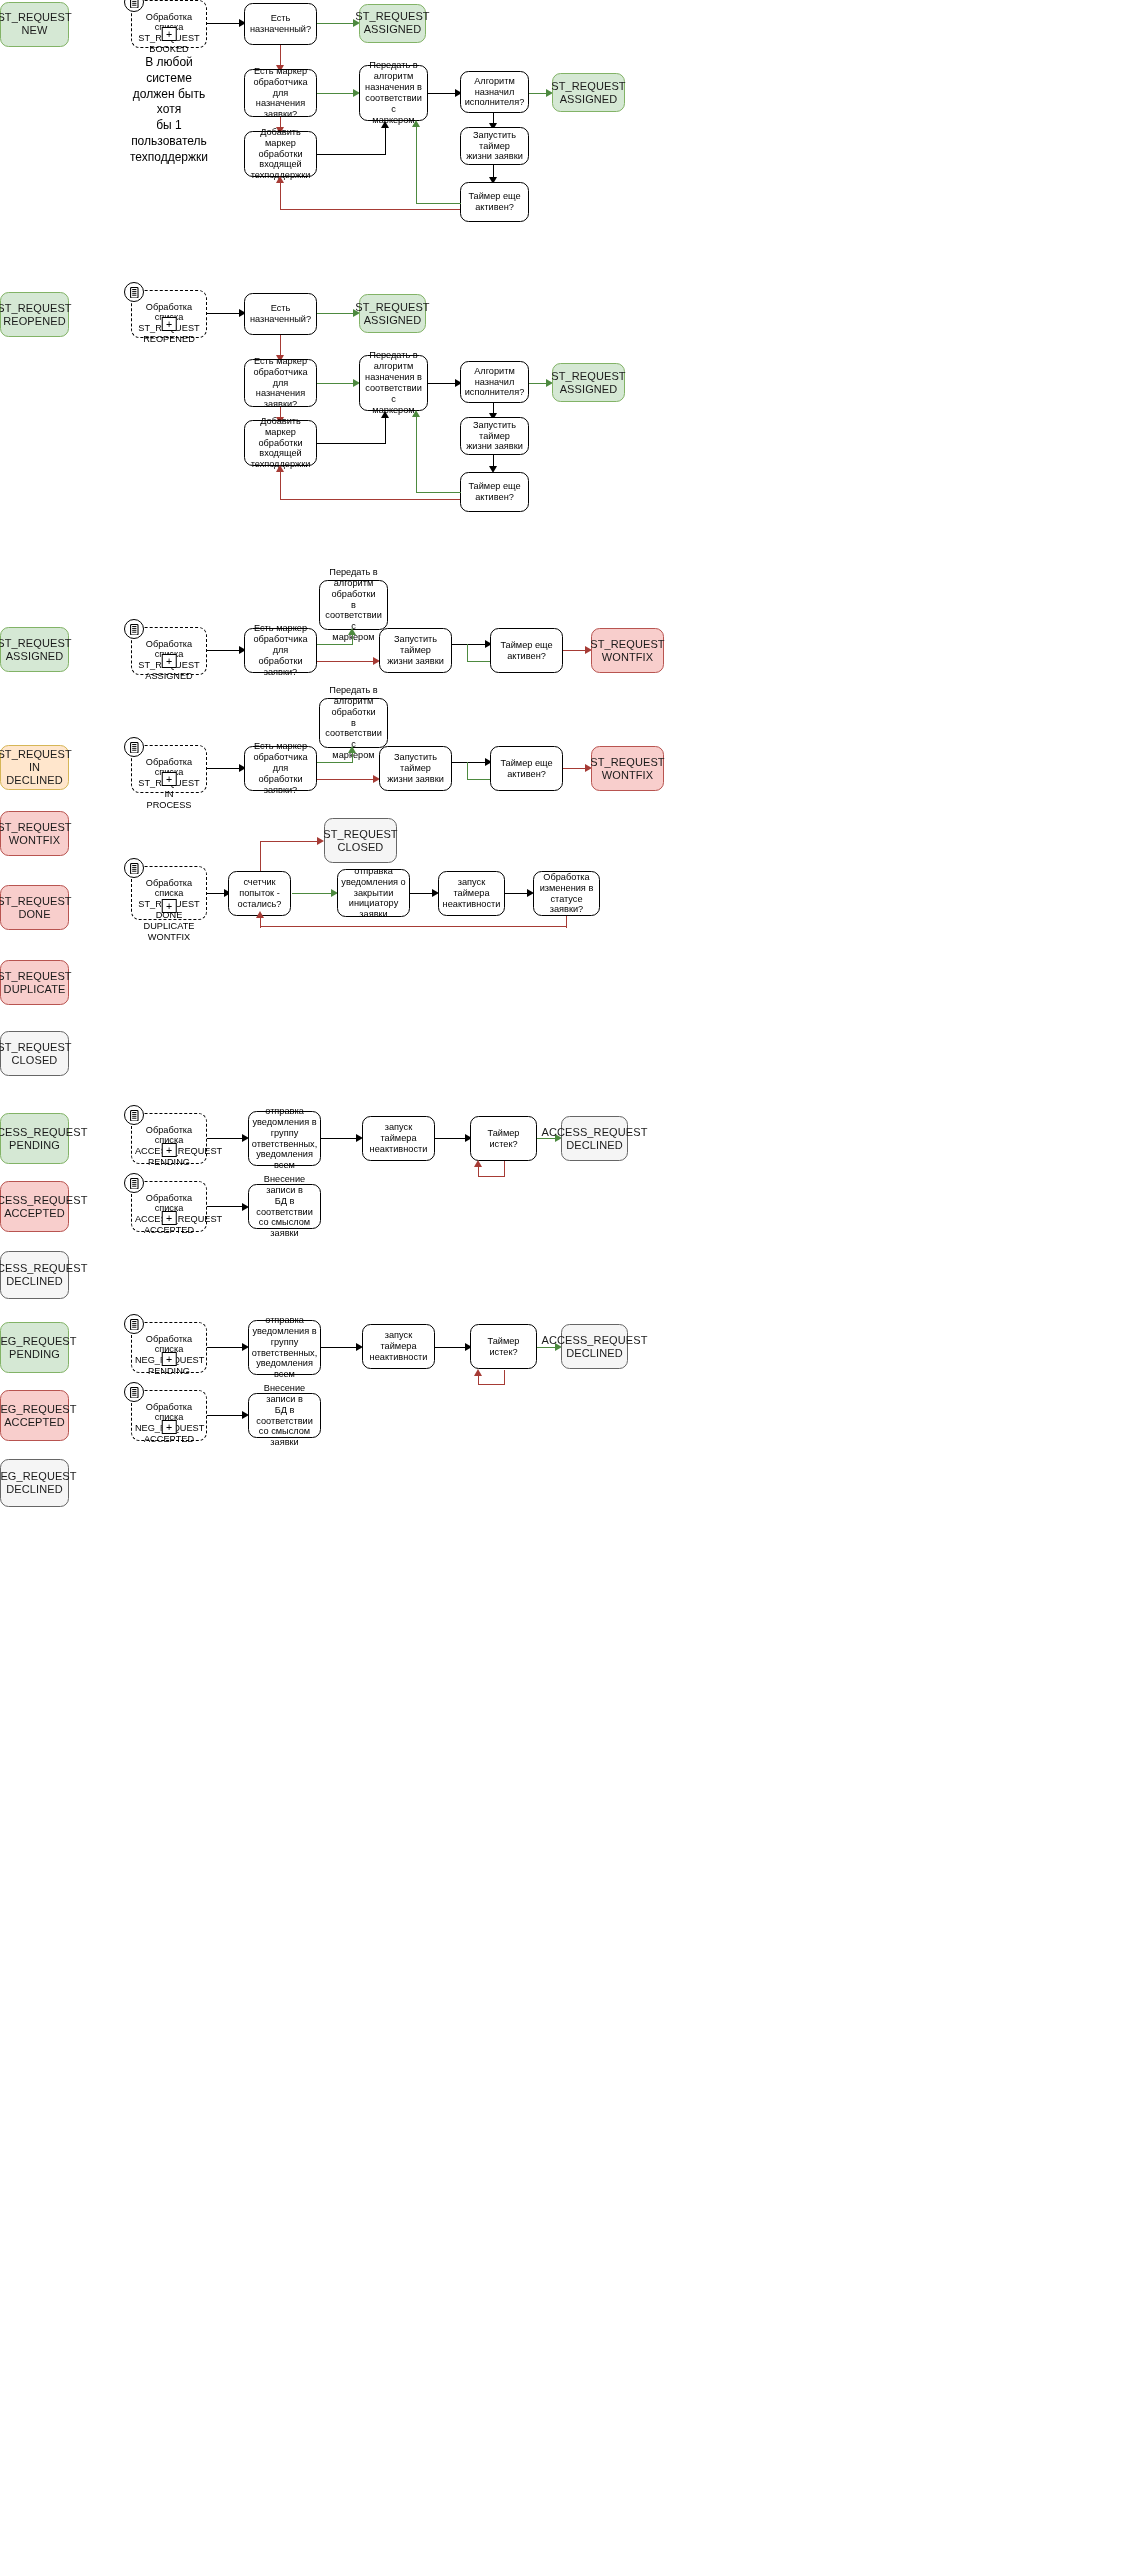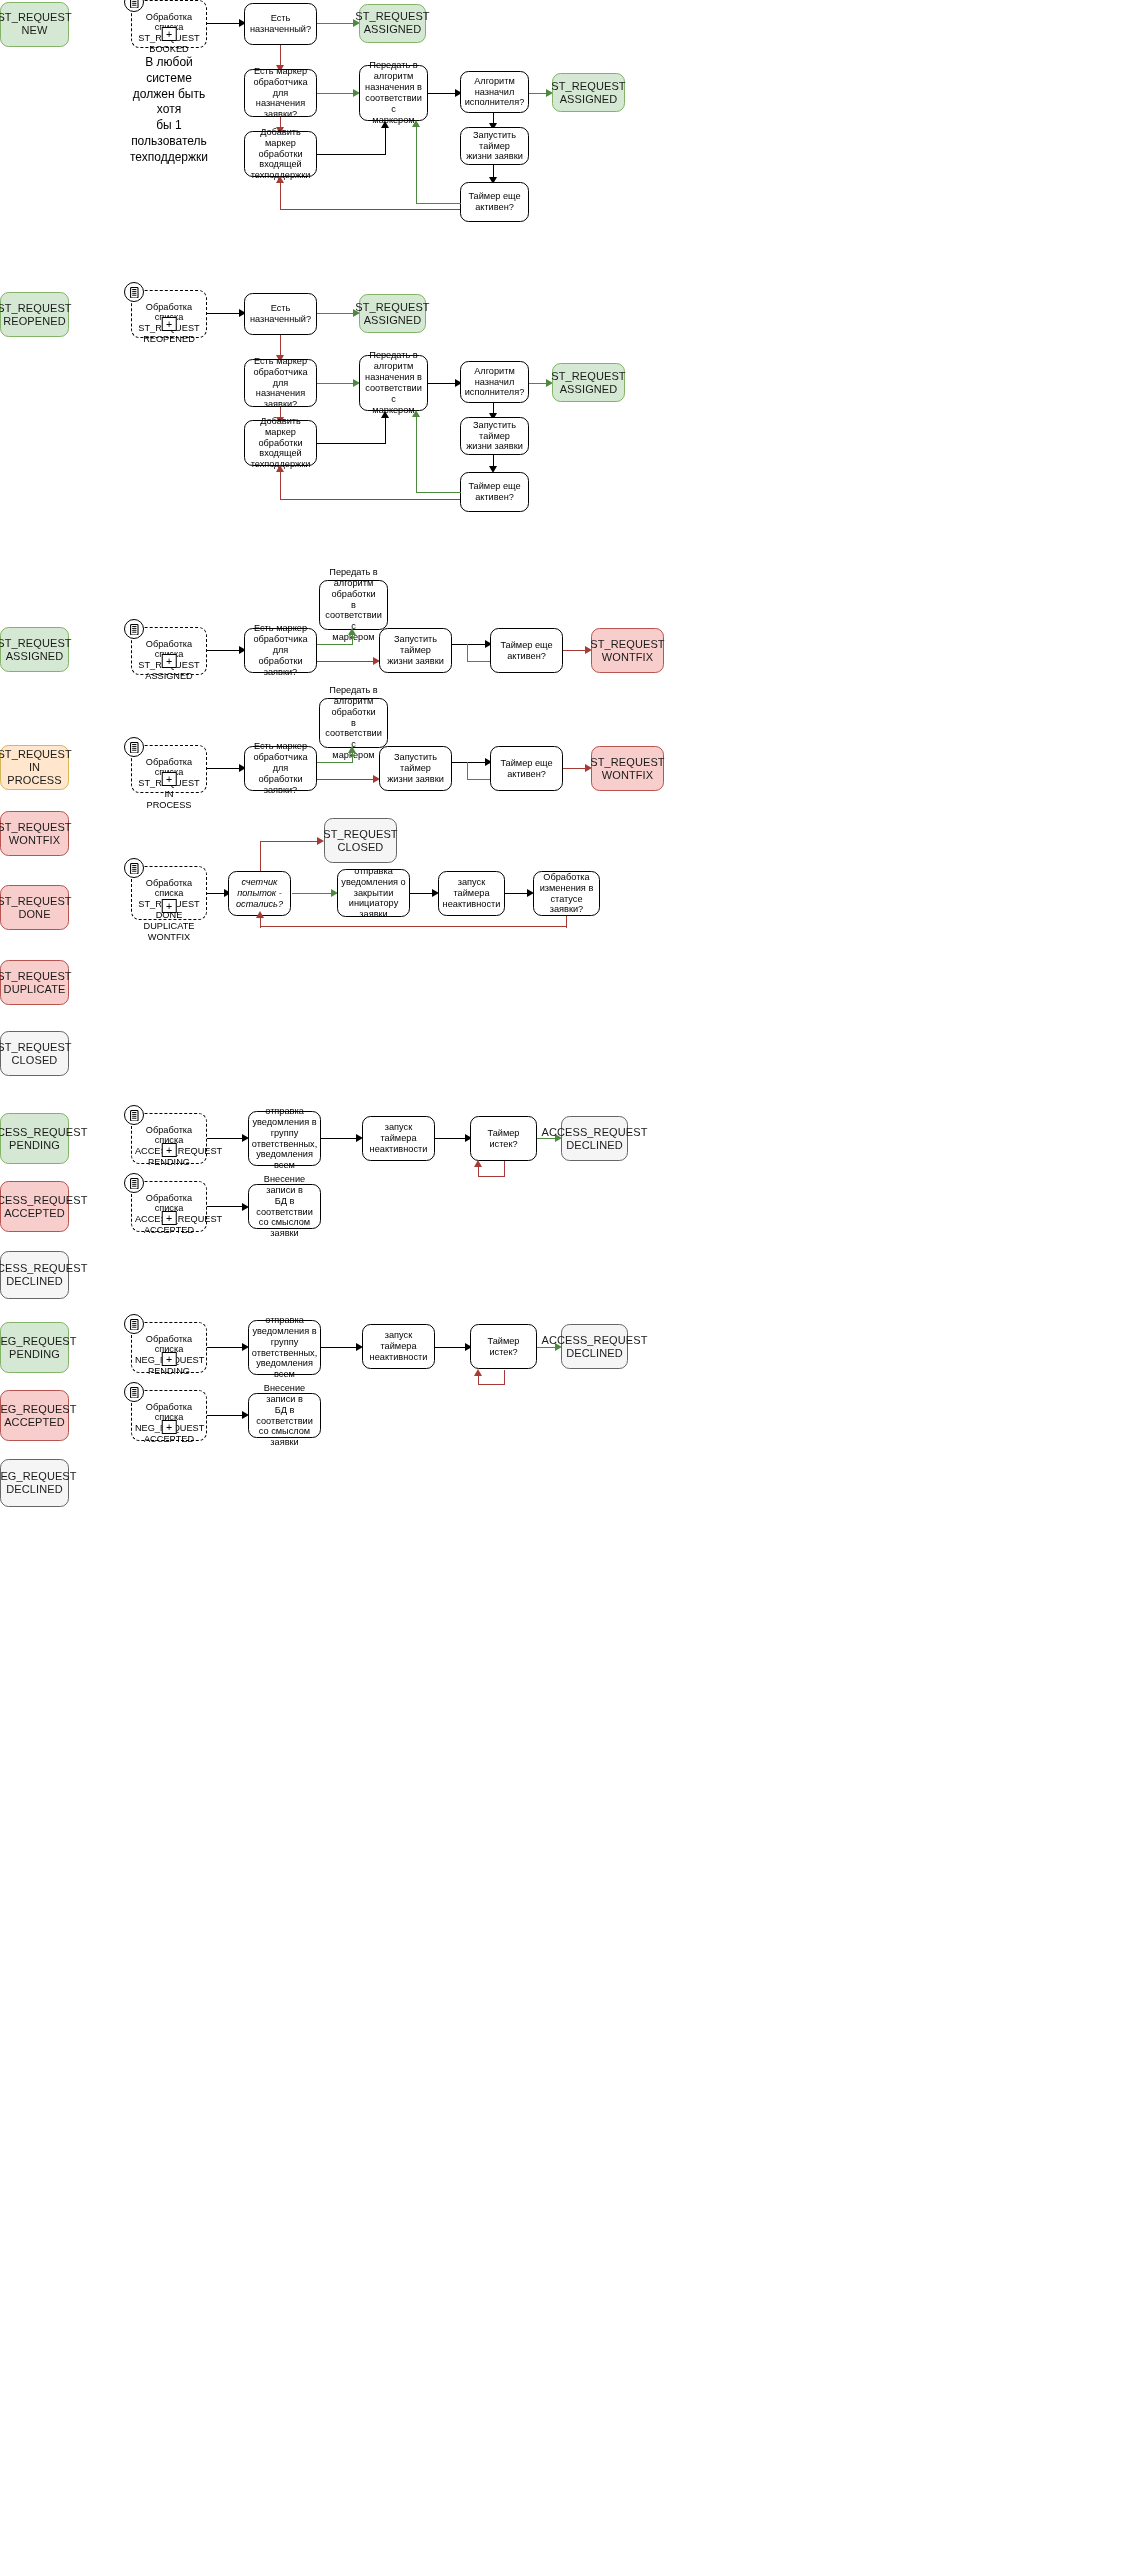--- a/index.html
+++ b/index.html
@@ -356,21 +356,21 @@
 
   <div class="node chip red" style="left:591px;top:628px;width:73px;height:45px;">ST_REQUEST
 WONTFIX</div>
 
   <div class="node proc" style="left:319px;top:698px;width:69px;height:50px;">Передать в
 алгоритм обработки
 в соответствии с
 маркером</div>
 
   <div class="node chip amber" style="left:0px;top:745px;width:69px;height:45px;">ST_REQUEST IN
-PROCESS</div>
+DECLINED</div>
 
   <div class="node subproc" style="left:131px;top:745px;width:76px;height:48px;">
     <span class="sp-icon">
       <svg width="8.6" height="11.5" viewBox="0 0 9 12">
           <rect x="0.6" y="0.6" width="7.8" height="10.8" rx="1" fill="none" stroke="#000" stroke-width="1.1"></rect>
           <line x1="2.3" y1="2.6" x2="6.7" y2="2.6" stroke="#000" stroke-width="1"></line>
           <line x1="2.3" y1="4.6" x2="6.7" y2="4.6" stroke="#000" stroke-width="1"></line>
           <line x1="2.3" y1="6.6" x2="6.7" y2="6.6" stroke="#000" stroke-width="1"></line>
           <line x1="2.3" y1="8.6" x2="6.7" y2="8.6" stroke="#000" stroke-width="1"></line>
         </svg>
@@ -440,21 +440,21 @@
     <span class="sp-label">Обработка списка
 ST_REQUEST DONE
 DUPLICATE
 WONTFIX</span>
     <span class="sp-plus">+</span>
   </div>
 
   <div class="edge h k-black" style="left:207px;top:893px;width:19px;"></div>
   <div class="arrow ar-r" style="left:224px;top:889px;"></div>
 
-  <div class="node proc" style="left:228px;top:871px;width:63px;height:45px;font-style:italic;">счетчик попыток -
+  <div class="node proc" style="left:228px;top:871px;width:63px;height:45px;">счетчик попыток -
 остались?</div>
 
   <div class="edge v k-red" style="left:260px;top:841px;height:30px;"></div>
   <div class="edge h k-red" style="left:260px;top:841px;width:58px;"></div>
   <div class="arrow ar-r r" style="left:317px;top:837px;"></div>
 
   <div class="edge h k-green" style="left:292px;top:893px;width:42px;"></div>
   <div class="arrow ar-r g" style="left:331px;top:889px;"></div>
 
   <div class="node proc" style="left:337px;top:869px;width:73px;height:48px;">отправка

